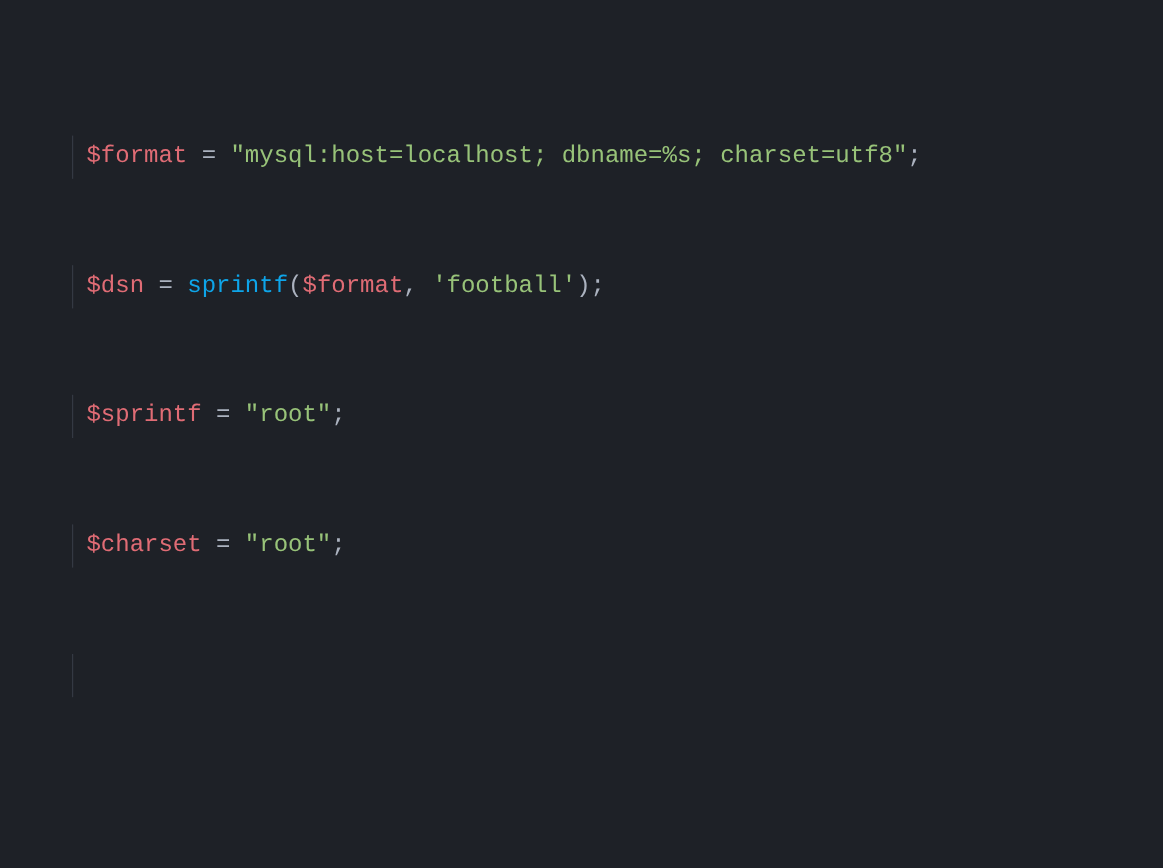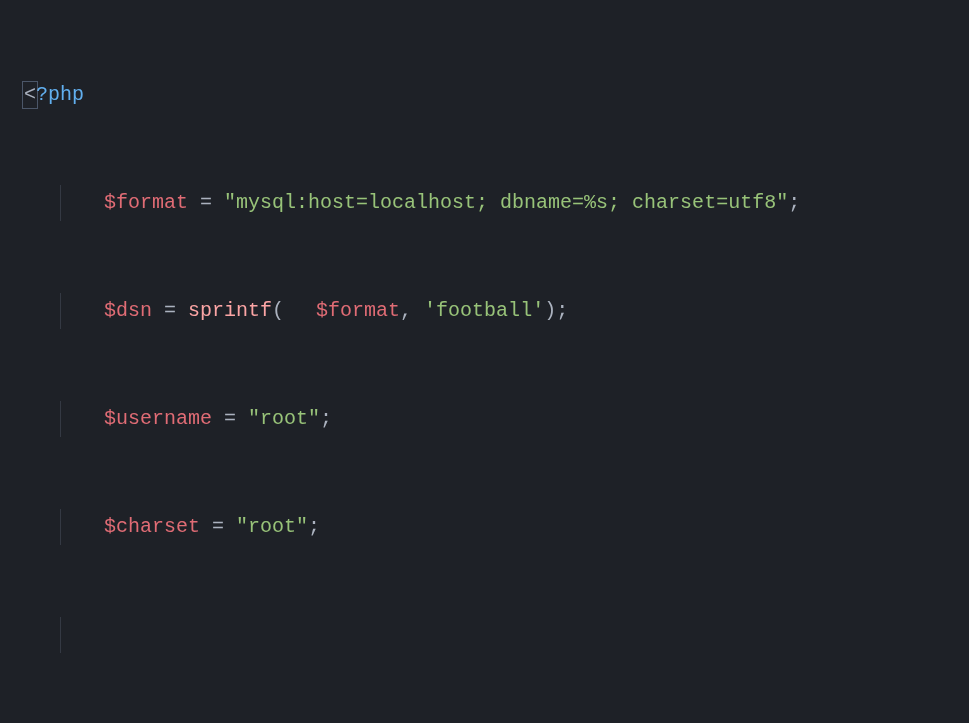--- a/index.html
+++ b/index.html
@@ -24,47 +24,46 @@
     height: 36px;
   }
   .guide {
     position: absolute;
     top: 0;
     bottom: 0;
     width: 1px;
     background: rgba(120,130,150,0.25);
   }
   .tok-php-open { color: #61afef; }
-  .tok-var { color: #e06c75; margin-left: 32px; }
+  .tok-var { color: #e06c75; }
   .tok-eq { color: #abb2bf; }
   .tok-string { color: #98c379; }
-  .tok-func { color: #fca5a5; }
+  .tok-func { color: #0ea5e9; }
   .tok-punc { color: #abb2bf; }
   .phptag-box {
     display: inline-block;
     position: relative;
   }
   .phptag-border {
     position: absolute;
     left: -2px; right: -2px; top: 4px; bottom: 4px;
     border: 1px solid rgba(120,140,170,0.5);
   }
 </style>
 </head>
 <body>
 
 <div class="editor">
 
-<div class="line"><span class="phptag-box"><span class="tok-punc">&lt;</span><span class="phptag-border"></span></span><span class="tok-php-open">?php</span></div>
 
 <div class="line"><span class="guide" style="left:36px"></span>    <span class="tok-var">$format</span><span class="tok-eq"> = </span><span class="tok-string">"mysql:host=localhost; dbname=%s; charset=utf8"</span><span class="tok-punc">;</span></div>
 
 <div class="line"><span class="guide" style="left:36px"></span>    <span class="tok-var">$dsn</span><span class="tok-eq"> = </span><span class="tok-func">sprintf</span><span class="tok-punc">(</span><span class="tok-var">$format</span><span class="tok-punc">, </span><span class="tok-string">'football'</span><span class="tok-punc">)</span><span class="tok-punc">;</span></div>
 
-<div class="line"><span class="guide" style="left:36px"></span>    <span class="tok-var">$username</span><span class="tok-eq"> = </span><span class="tok-string">"root"</span><span class="tok-punc">;</span></div>
+<div class="line"><span class="guide" style="left:36px"></span>    <span class="tok-var">$sprintf</span><span class="tok-eq"> = </span><span class="tok-string">"root"</span><span class="tok-punc">;</span></div>
 
 <div class="line"><span class="guide" style="left:36px"></span>    <span class="tok-var">$charset</span><span class="tok-eq"> = </span><span class="tok-string">"root"</span><span class="tok-punc">;</span></div>
 
 <div class="line"><span class="guide" style="left:36px"></span></div>
 
 
 
 
 
 

